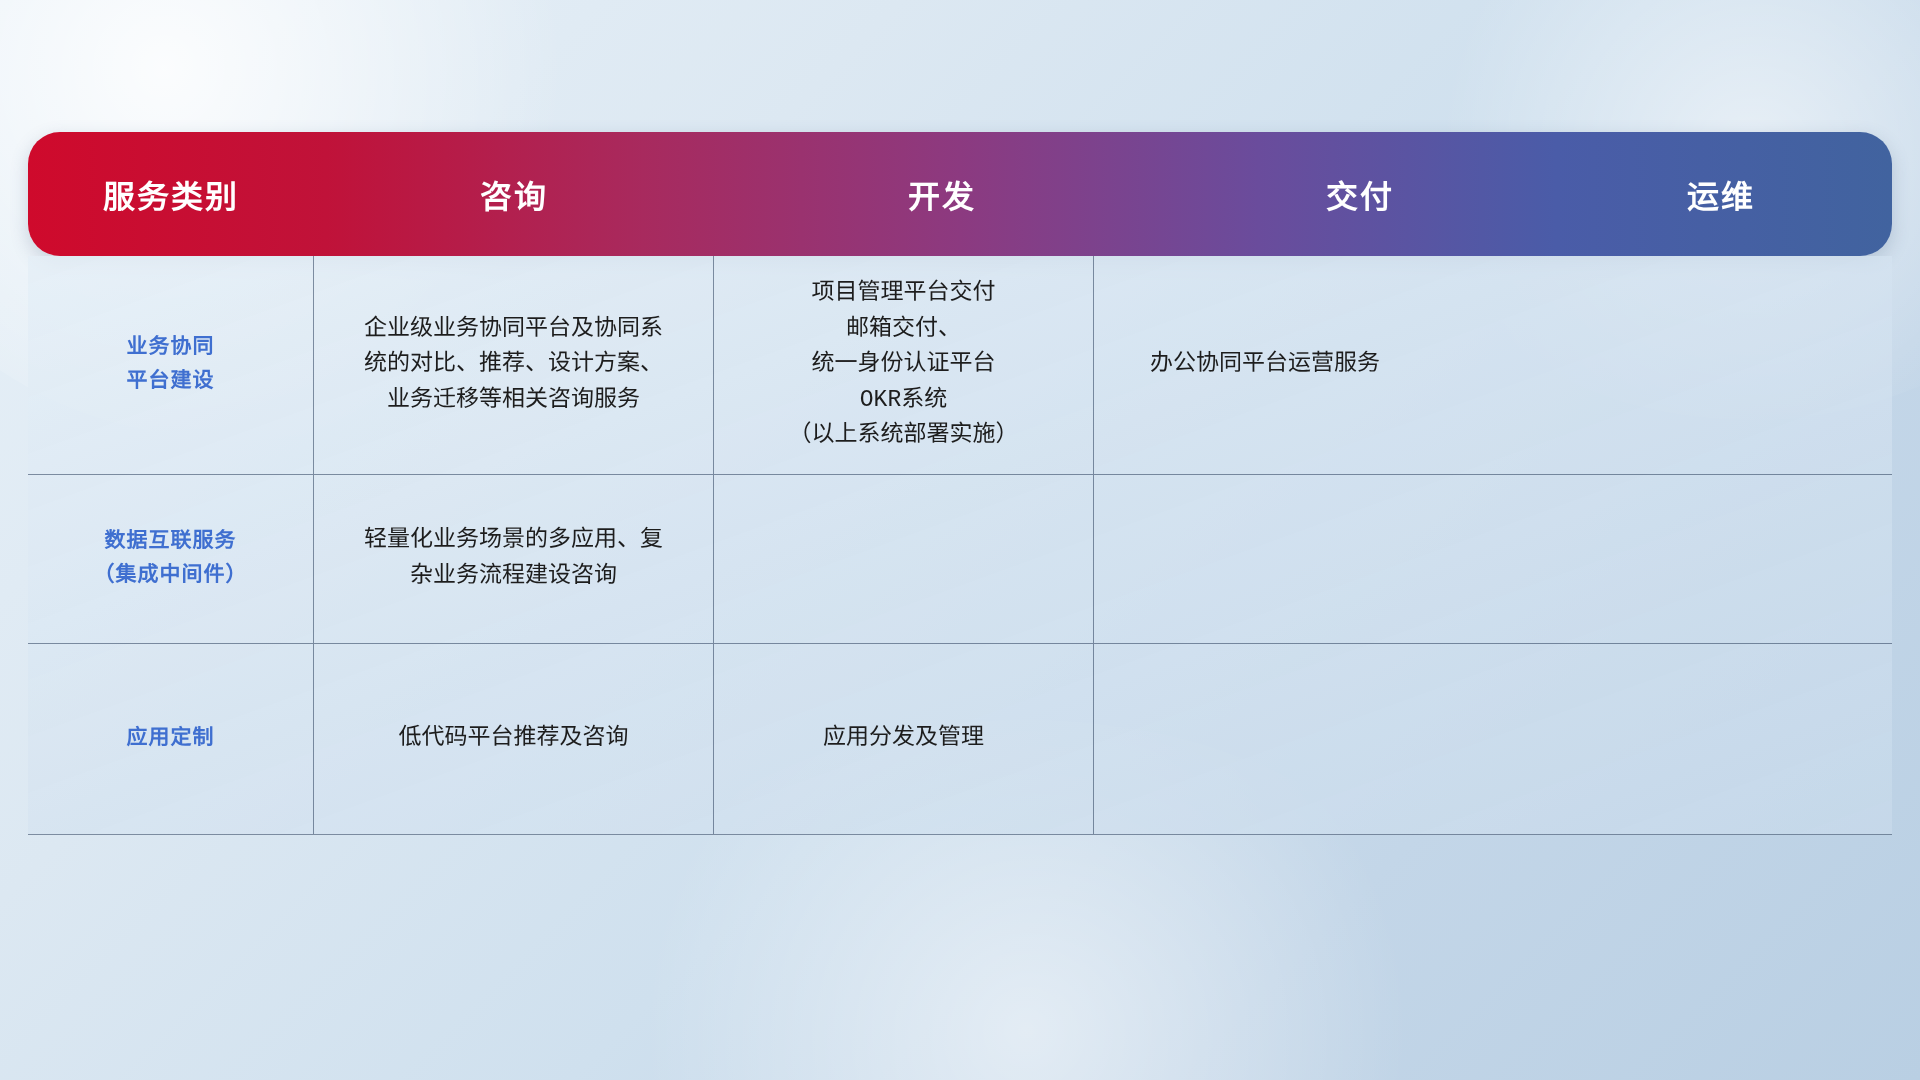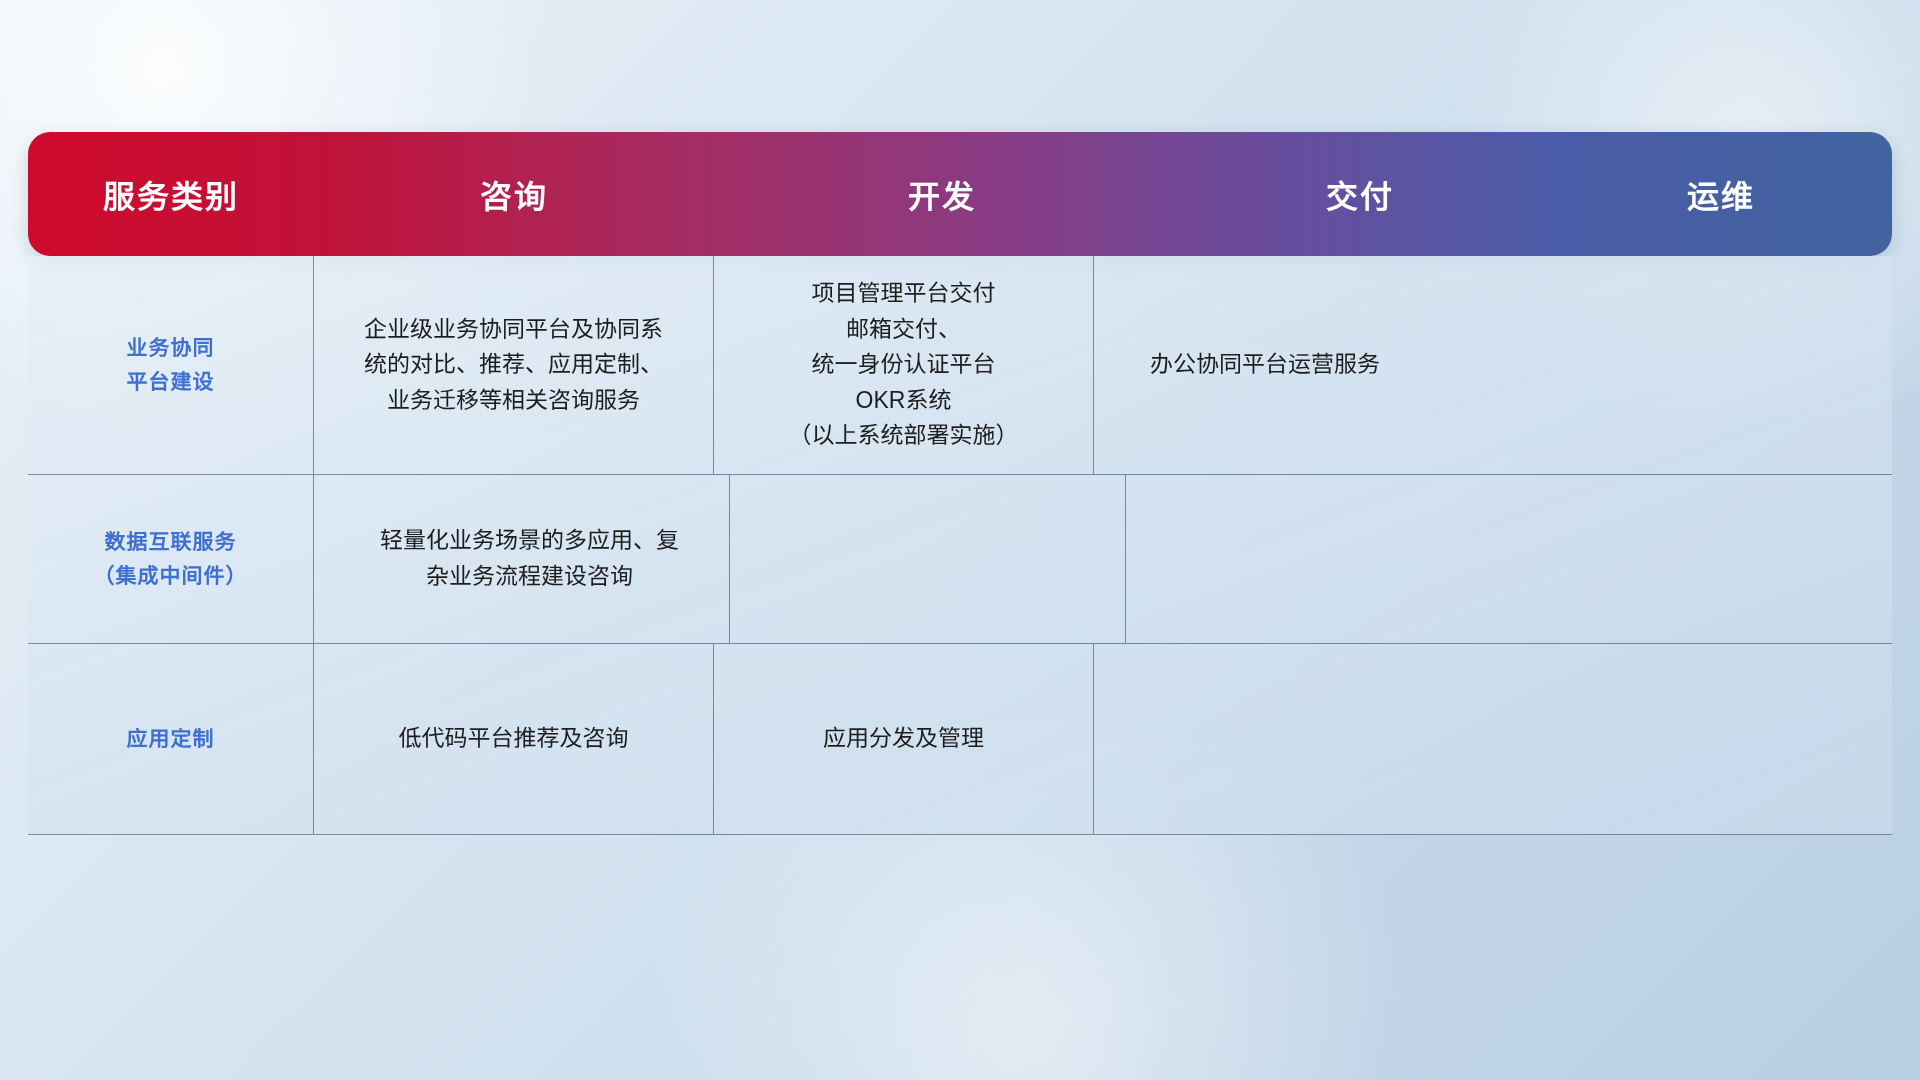--- a/index.html
+++ b/index.html
@@ -44,21 +44,21 @@
     position: absolute;
     left: 28px;
     top: 132px;
     width: 1864px;
   }
 
   
   .table-header {
     display: flex;
     height: 124px;
-    border-radius: 22px;
+    border-radius: 32px;
     overflow: hidden;
     background: linear-gradient(90deg,
         #cf0a2c 0%,
         #c01239 16%,
         #a82a5e 33%,
         #8c3a80 50%,
         #6a4c9c 66%,
         #4a5ca8 82%,
         #41639f 100%);
     box-shadow: 0 6px 18px rgba(60,80,120,0.22);
@@ -97,32 +97,33 @@
     display: flex;
     align-items: center;
     justify-content: center;
     text-align: center;
     padding: 11px 16px;
     font-size: 23px;
     line-height: 1.55;
     color: #1d1d1d;
     border-right: 1px solid rgba(40,60,90,0.55);
     white-space: pre-line;
+    font-family: Liberation Mono, monospace;
   }
   .td:last-child { border-right: none; }
   .td.cat {
     color: #3f6fd0;
     font-weight: bold;
     font-size: 21px;
     letter-spacing: 1px;
     line-height: 1.6;
     border-right: 1px solid rgba(40,60,90,0.55);
   }
   .row-1 { height: 218px; }
-  .row-2 { height: 168px; gap: 16px; }
+  .row-2 { height: 168px; }
   .row-3 { height: 190px; }
 </style>
 </head>
 <body>
 
 <div class="bg-bloom-1"></div>
 <div class="bg-bloom-2"></div>
 <div class="bg-bloom-3"></div>
 
 <div class="table-wrap">
@@ -134,21 +135,21 @@
     <div class="th c3">交付</div>
     <div class="th c4">运维</div>
   </div>
 
   <div class="table-body">
 
     <div class="row row-1">
       <div class="td cat c0">业务协同
 平台建设</div>
       <div class="td c1">企业级业务协同平台及协同系
-统的对比、推荐、应用定制、
+统的对比、推荐、设计方案、
 业务迁移等相关咨询服务</div>
       <div class="td c3">项目管理平台交付
 邮箱交付、
 统一身份认证平台
 OKR系统
 （以上系统部署实施）</div>
       <div class="td c4">办公协同平台运营服务</div>
     </div>
 
     <div class="row row-2">

